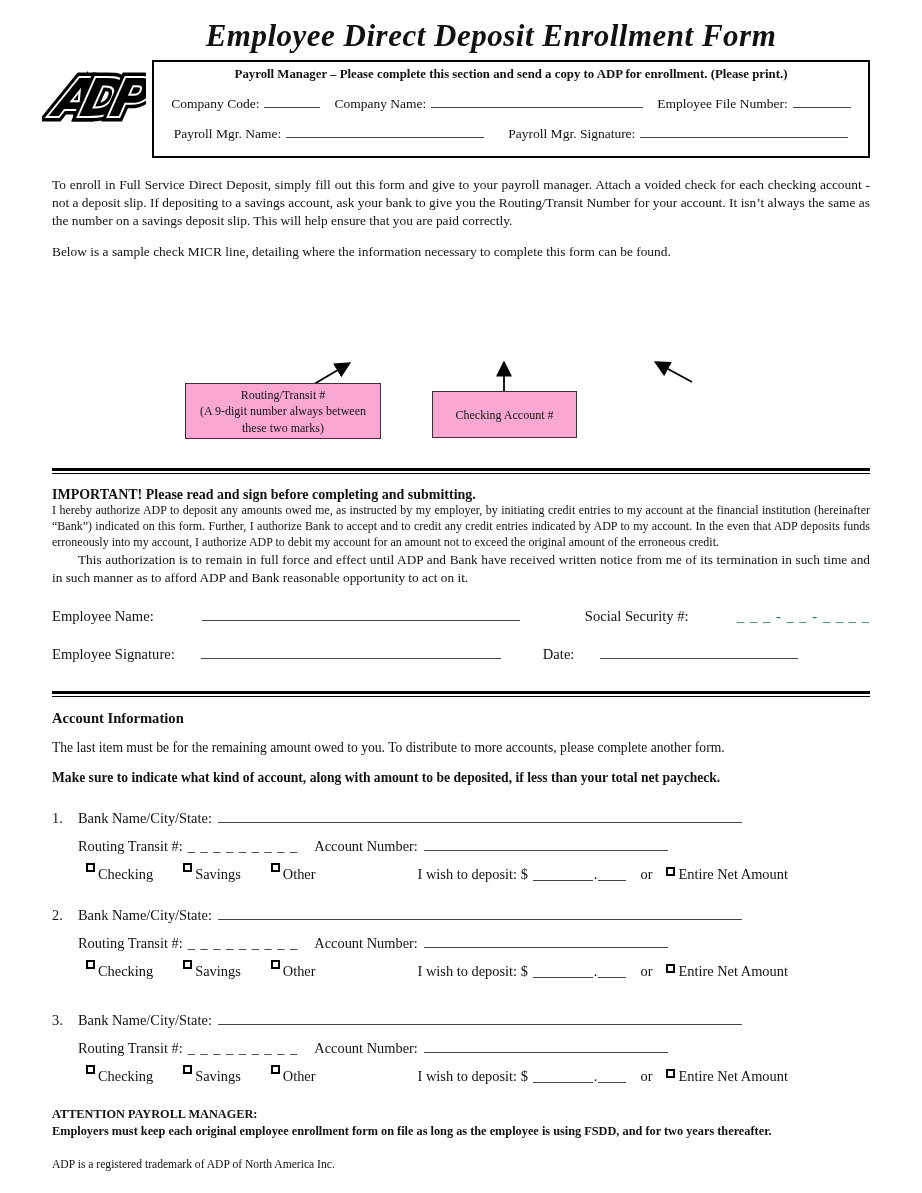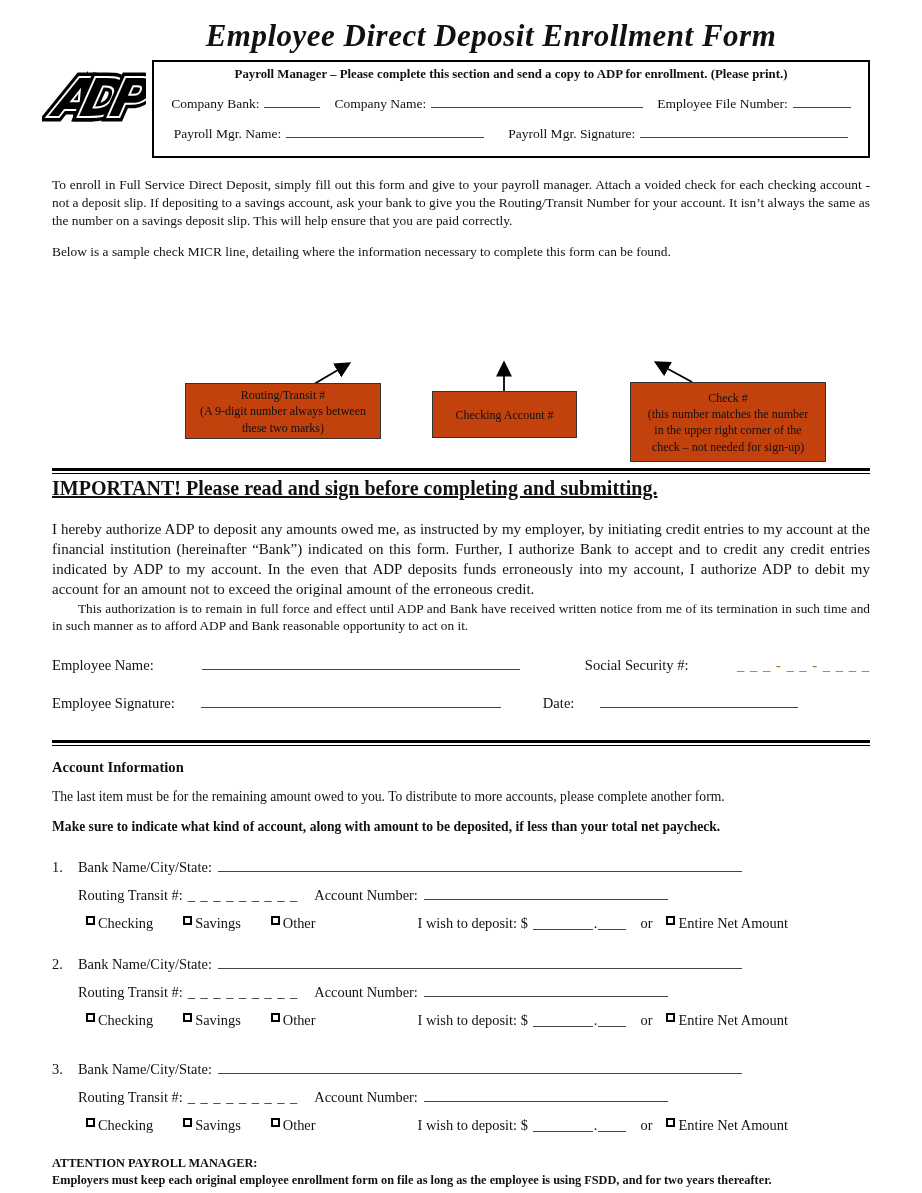--- a/index.html
+++ b/index.html
@@ -49,45 +49,45 @@
   }
   .memo-row { position:absolute; left:42px; top:20px; font-size:12.5px; font-weight:bold; }
   .memo-line { display:inline-block; width:148px; border-bottom:1.2px solid #333; height:11px; }
   .sig-line-check { position:absolute; left:290px; top:33px; width:218px; border-bottom:1.2px solid #333; height:1px; }
   .micr {
     position:absolute; left:36px; bottom:15px;
     font-family:"DejaVu Sans Mono", monospace; font-weight:bold;
     font-size:15px; letter-spacing:3px; color:#181818; white-space:nowrap;
   }
   .callout {
-    position:absolute; border:1.5px solid #333; background:#c2410c;
+    position:absolute; border:1.5px solid #333; background:#f9a8d4;
     font-size:12px; line-height:1.35; text-align:center;
     white-space:pre-line; display:flex; align-items:center; justify-content:center;
     padding:4px 6px;
   }
   .co-routing { left:133px; top:113px; width:196px; height:56px; }
   .co-account { left:380px; top:121px; width:145px; height:47px; }
   .co-check   { left:578px; top:112px; width:196px; height:80px; }
   .arrows { position:absolute; left:0; top:0; width:818px; height:198px; }
 
   
   .thick-rule { border-top:3px solid #000; border-bottom:1.2px solid #000; height:6px; }
 
   
-  .important-h { margin-top:3px; font-weight:bold; font-size:20px;text-decoration:underline; }
-  .important-p1 { font-size:15px; line-height:1.32; text-align:justify; margin-top:20px; }
+  .important-h { margin-top:13px; font-weight:bold; font-size:14px; }
+  .important-p1 { font-size:12px; line-height:1.32; text-align:justify; margin-top:0; }
   .important-p2 { font-size:13.3px; line-height:1.32; text-align:justify; text-indent:26px; }
 
   
   .sig-row { display:flex; align-items:baseline; font-size:14.6px; }
   .sig-row-1 { margin-top:22px;justify-content:space-between; }
   .sig-row-2 { margin-top:21px;gap:20px; }
   .name-line { width:318px; }
   .ssn-label { margin-left:22px; }
-  .ssn-mask { letter-spacing:1px; color:#a16207; margin-left:6px; }
+  .ssn-mask { letter-spacing:1px; color:#0f766e; margin-left:6px; }
   .esig-line { width:300px; }
   .date-label { margin-left:22px; }
   .date-line { width:198px; margin-left:6px; }
 
   .rule-2 { margin-top:28px; }
 
   
   .acct-h { margin-top:13px; font-weight:bold; font-size:14.6px; }
   .acct-l1 { margin-top:13px; font-size:13.6px; }
   .acct-l2 { margin-top:14px; font-size:13.6px; font-weight:bold; }
@@ -96,21 +96,21 @@
   .entry { margin-top:24px; font-size:14.4px; }
   .entry-3 { margin-top:32px; }
   .e-row1 { display:flex; align-items:baseline; }
   .e-num { width:26px; }
   .bank-line { flex:1; margin-left:6px; margin-right:128px; }
   .e-row2 { display:flex; align-items:baseline; margin-top:11px; margin-left:26px; }
   .routing-mask { letter-spacing:1px; margin-left:5px; white-space:nowrap; }
   .acctnum-label { margin-left:16px; }
   .acctnum-line { width:244px; margin-left:6px; }
   .e-row3 { display:flex; align-items:center; margin-top:11px; margin-left:34px; }
-  .opt { display:flex; align-items:center; margin-right:30px; }
+  .opt { display:flex; align-items:flex-start; margin-right:30px; }
   .checkbox {
     display:inline-block; width:9px; height:9px;
     border:2.5px solid #000; background:#fff; margin-right:3px;
     transform:translateY(-3px); flex:none;
   }
   .deposit-group { display:flex; align-items:center; margin-left:72px; white-space:nowrap; }
   .dep-line1 { width:60px; margin-left:5px; }
   .dep-dot { margin:0 1px; }
   .dep-line2 { width:28px; }
   .or-label { margin:0 14px; }
@@ -144,21 +144,21 @@
           <text x="56" y="0" fill="none" stroke="#000" stroke-width="11">P</text>
           <text x="56" y="0" fill="none" stroke="#fff" stroke-width="4">P</text>
           <text x="56" y="0" fill="#000">P</text>
         </g>
       </g>
     </svg>
 
     <div class="payroll-box">
       <div class="pm-heading">Payroll Manager – Please complete this section and send a copy to ADP for enrollment. (Please print.)</div>
       <div class="pm-row">
-        <span class="lbl">Company Bank:</span>
+        <span class="lbl">Company Code:</span>
         <span class="fill-line" style="width:56px; margin:0 14px 0 5px;"></span>
         <span class="lbl">Company Name:</span>
         <span class="fill-line" style="width:212px; margin:0 14px 0 5px;"></span>
         <span class="lbl">Employee File Number:</span>
         <span class="fill-line" style="width:58px; margin-left:5px;"></span>
       </div>
       <div class="pm-row">
         <span class="lbl">Payroll Mgr. Name:</span>
         <span class="fill-line" style="width:198px; margin:0 24px 0 5px;"></span>
         <span class="lbl">Payroll Mgr. Signature:</span>
@@ -180,24 +180,20 @@
       </defs>
       <line x1="252" y1="120" x2="296" y2="94" stroke="#000" stroke-width="1.8" marker-end="url(#ah)"></line>
       <line x1="452" y1="121" x2="452" y2="94" stroke="#000" stroke-width="1.8" marker-end="url(#ah)"></line>
       <line x1="640" y1="112" x2="605" y2="93" stroke="#000" stroke-width="1.8" marker-end="url(#ah)"></line>
     </svg>
 
     <div class="callout co-routing">Routing/Transit #
 (A 9-digit number always between
 these two marks)</div>
     <div class="callout co-account">Checking Account #</div>
-    <div class="callout co-check">Check #
-(this number matches the number
-in the upper right corner of the
-check – not needed for sign-up)</div>
   </div>
 
   <div class="thick-rule"></div>
 
   <div class="important-h">IMPORTANT! Please read and sign before completing and submitting.</div>
   <p class="important-p1">I hereby authorize ADP to deposit any amounts owed me, as instructed by my employer, by initiating credit entries to my account at the financial institution (hereinafter “Bank”) indicated on this form.  Further, I authorize Bank to accept and to credit any credit entries indicated by ADP to my account. In the even that ADP deposits funds erroneously into my account, I authorize ADP to debit my account for an amount not to exceed the original amount of the erroneous credit.</p>
   <p class="important-p2">This authorization is to remain in full force and effect until ADP and Bank have received written notice from me of its termination in such time and in such manner as to afford ADP and Bank reasonable opportunity to act on it.</p>
 
   <div class="sig-row sig-row-1">
     <span class="lbl">Employee Name:</span>

